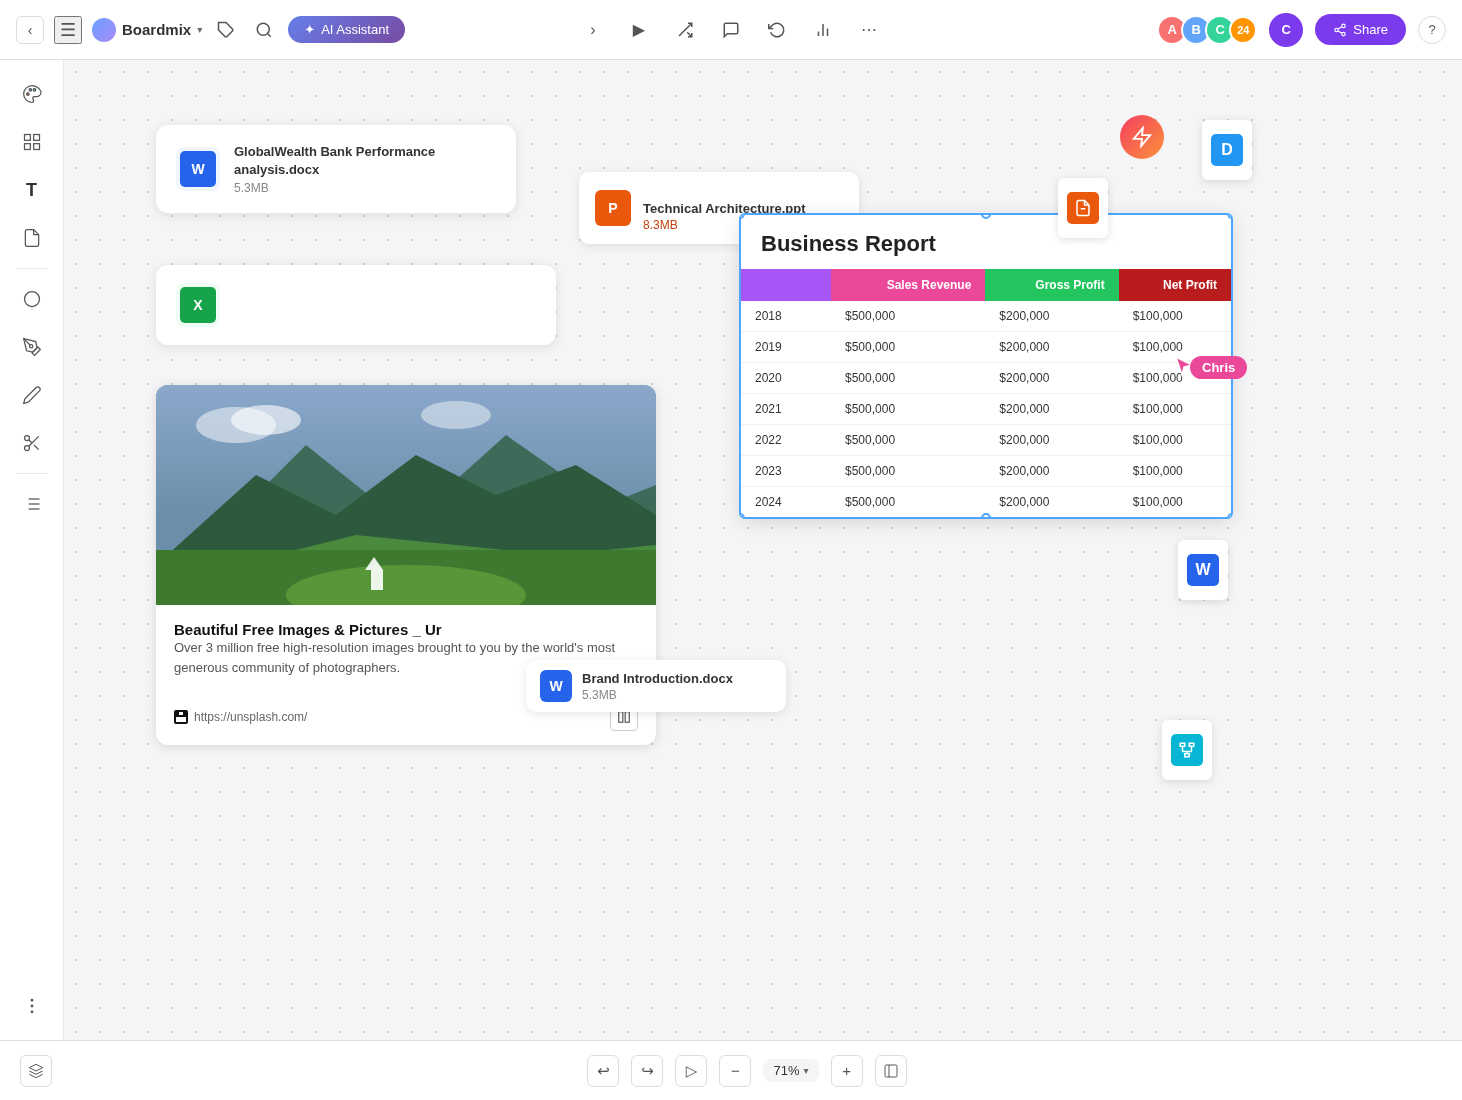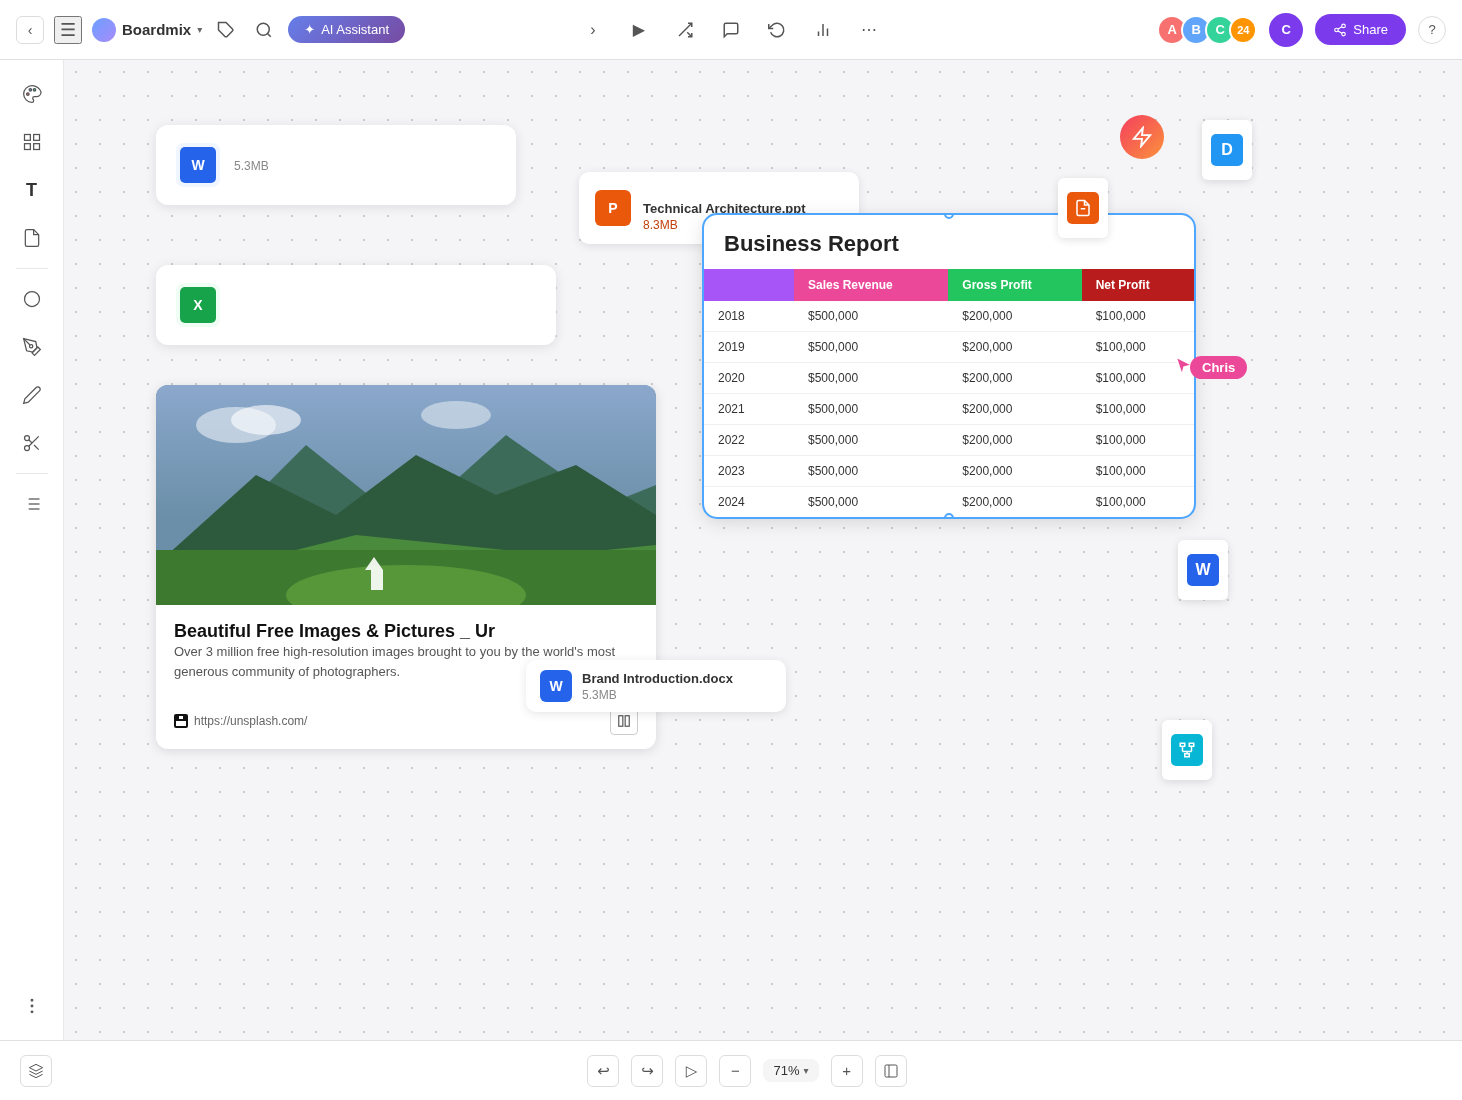--- a/index.html
+++ b/index.html
@@ -80,28 +80,29 @@
       display: flex; align-items: center; gap: 14px;
     }
     .card-icon { width: 44px; height: 44px; border-radius: 8px; display: flex; align-items: center; justify-content: center; font-size: 22px; flex-shrink: 0; }
     .card-info h3 { font-size: 13px; font-weight: 600; color: #333; line-height: 1.4; }
     .card-info p { font-size: 12px; color: #888; margin-top: 2px; }
 
     
     .report-container {
       position: absolute;
       background: #fff;
-      border-radius: 13px;
+      border-radius: 4px;
       box-shadow: 0 4px 20px rgba(0,0,0,0.15);
       overflow: hidden;
       outline: 2px solid #4da6ff;
+      margin-left: 37px;
     }
     .report-title { font-size: 22px; font-weight: 700; padding: 16px 20px 12px; color: #222; }
     .report-table { width: 100%; border-collapse: collapse; }
-    .report-table th { padding: 9px 14px; font-size: 12px; font-weight: 600; color: #fff; text-align: left; }
+    .report-table th { padding: 9px 14px; font-size: 12px; font-weight: 600; color: #fff; text-align: right; }
     .th-purple { background: #a855f7; }
     .th-pink { background: #ec4899; }
     .th-green { background: #22c55e; }
     .th-blue { background: #b91c1c; }
     .report-table td { padding: 8px 14px; font-size: 12px; color: #333; border-bottom: 1px solid #f0f0f0; }
     .report-table tr:last-child td { border-bottom: none; }
 
     
     .handle { width: 10px; height: 10px; background: #fff; border: 2px solid #4da6ff; border-radius: 50%; position: absolute; }
 
@@ -122,21 +123,21 @@
       border-radius: 12px;
       box-shadow: 0 2px 12px rgba(0,0,0,0.12);
       overflow: hidden;
     }
     .mountain-img {
       width: 100%; height: 220px;
       background: linear-gradient(180deg, #6b8cba 0%, #4a7a6b 30%, #3d6b3d 55%, #5a8a3d 75%, #7ab055 100%);
       position: relative; overflow: hidden;
     }
     .image-content { padding: 16px 18px; }
-    .image-content h3 { font-size: 18px; font-weight: 700; color: #111; }
+    .image-content h3 { font-size: 15px; font-weight: 700; color: #111; }
     .image-content p { font-size: 13px; color: #555; margin-top: 0; line-height: 1.5; }
     .image-footer { padding: 10px 18px 14px; display: flex; align-items: center; justify-content: space-between; }
     .unsplash-link { font-size: 12px; color: #666; display: flex; align-items: center; gap: 6px; }
     .view-btn { width: 28px; height: 28px; border: 1px solid #ccc; border-radius: 4px; display: flex; align-items: center; justify-content: center; cursor: pointer; font-size: 12px; color: #555; }
 
     
     .floating-card {
       position: absolute;
       background: #fff;
       border-radius: 10px;
@@ -329,20 +330,21 @@
   </div>
 </div>
 
 <div class="canvas">
 
   <div class="card" style="left:92px;top:65px;width:360px;">
     <div class="card-icon" style="background:#eff6ff;">
       <div style="background:#2563eb;color:#fff;font-size:14px;font-weight:700;border-radius:5px;width:36px;height:36px;display:flex;align-items:center;justify-content:center;">W</div>
     </div>
     <div class="card-info">
+      <h3>GlobalWealth Bank Performance analysis.docx</h3>
       <p>5.3MB</p>
     </div>
   </div>
 
   <div class="card" style="left:92px;top:205px;width:400px;">
     <div class="card-icon" style="background:#f0fdf4;">
       <div style="background:#16a34a;color:#fff;font-size:14px;font-weight:700;border-radius:5px;width:36px;height:36px;display:flex;align-items:center;justify-content:center;">X</div>
     </div>
   </div>
 

